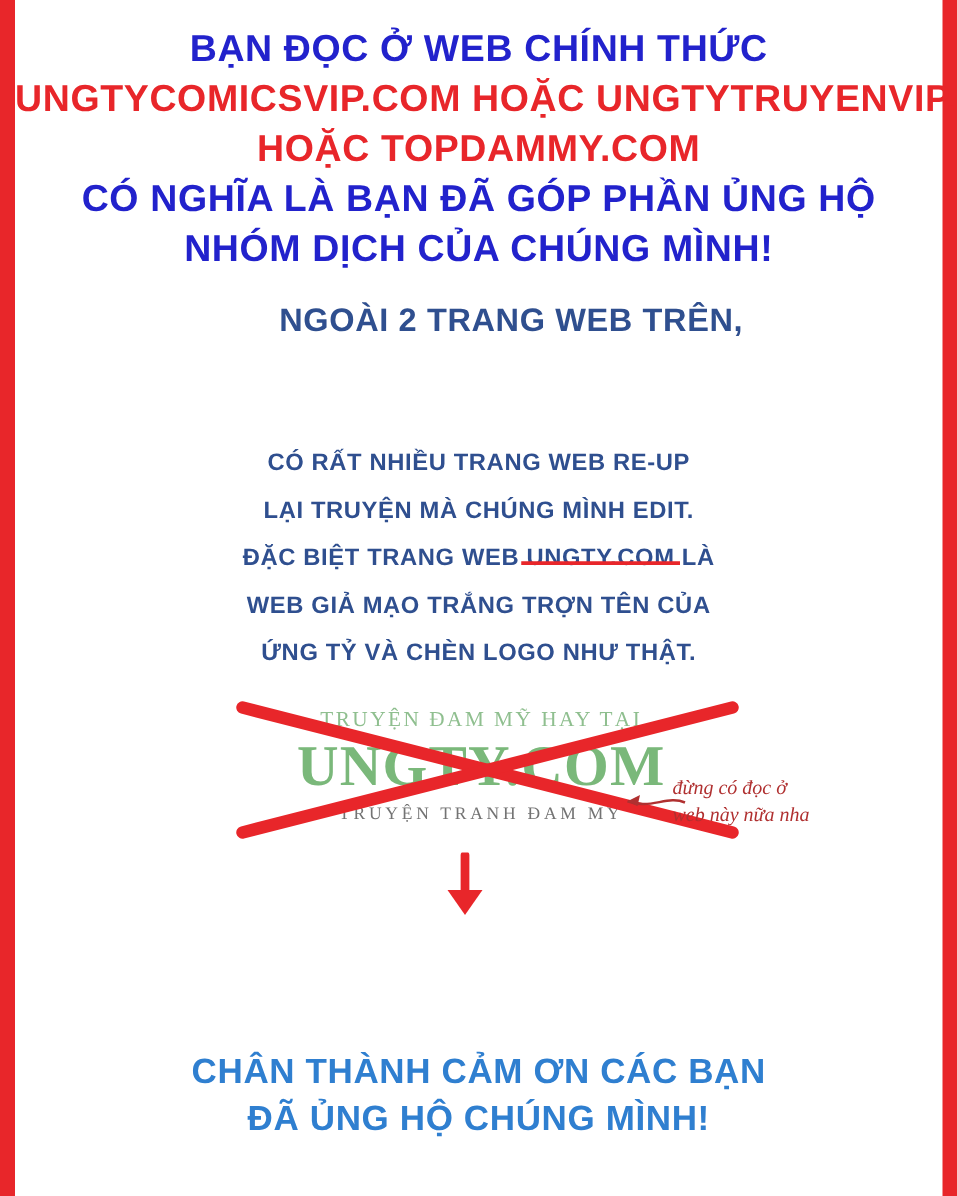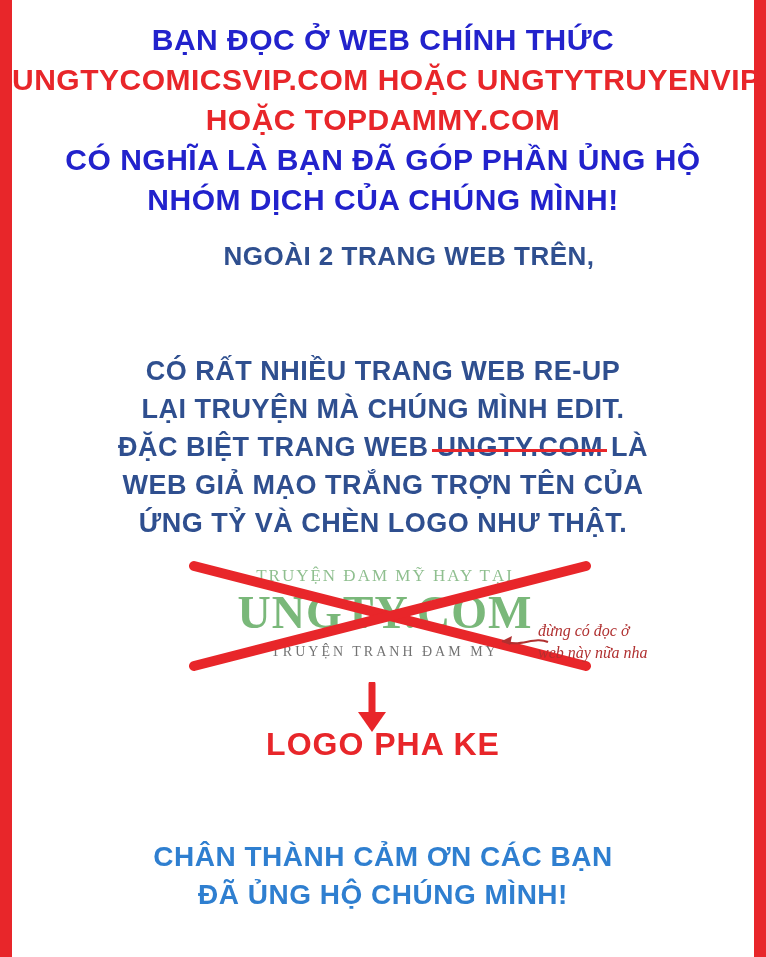--- a/index.html
+++ b/index.html
@@ -73,21 +73,21 @@
   .p2 .line {
     color: #2f4f8f;
     font-size: 26px;
     line-height: 36px;
   }
 
   
   .p3 { top: 352px; }
   .p3 .line {
     color: #2f4f8f;
-    font-size: 27px;
+    font-size: 19px;
     line-height: 38px;
   }
   .strike {
     position: relative;
     color: #2f4f8f;
     display: inline-block;
   }
   .strike::after {
     content: "";
     position: absolute;
@@ -246,20 +246,19 @@
   <div class="note">
     <div>đừng có đọc ở</div>
     <div>web này nữa nha</div>
   </div>
 
   <svg class="down-arrow" viewBox="0 0 40 52">
     <line x1="20" y1="2" x2="20" y2="34" stroke="#e8262a" stroke-width="7" stroke-linecap="round"></line>
     <path d="M6 30 L 20 50 L 34 30 Z" fill="#e8262a"></path>
   </svg>
 
-  <div class="logo-fake-label">LOGO PHA KE</div>
 
   <div class="block thanks">
     <span class="line">CHÂN THÀNH CẢM ƠN CÁC BẠN</span>
     <span class="line">ĐÃ ỦNG HỘ CHÚNG MÌNH!</span>
   </div>
 
 </div>
 
 </body></html>

